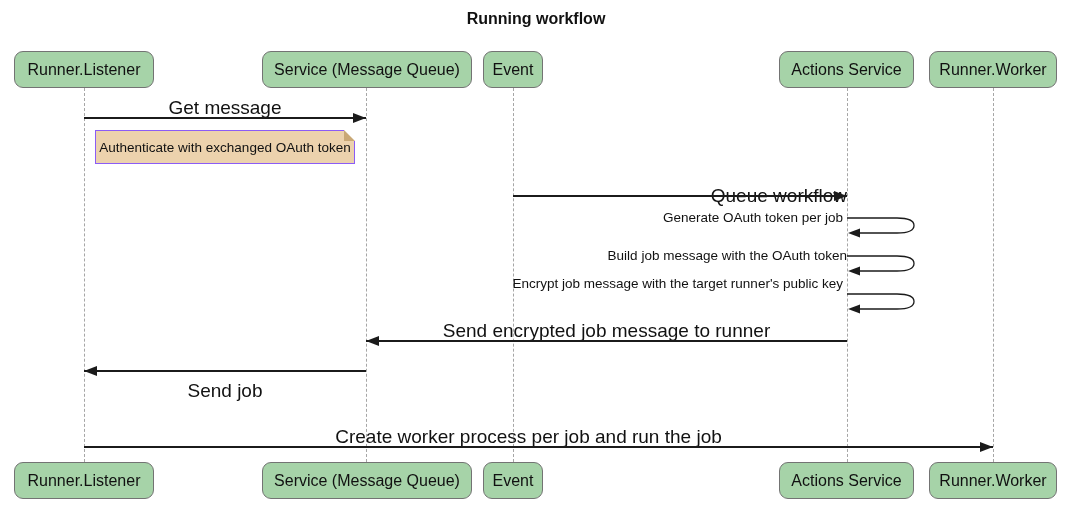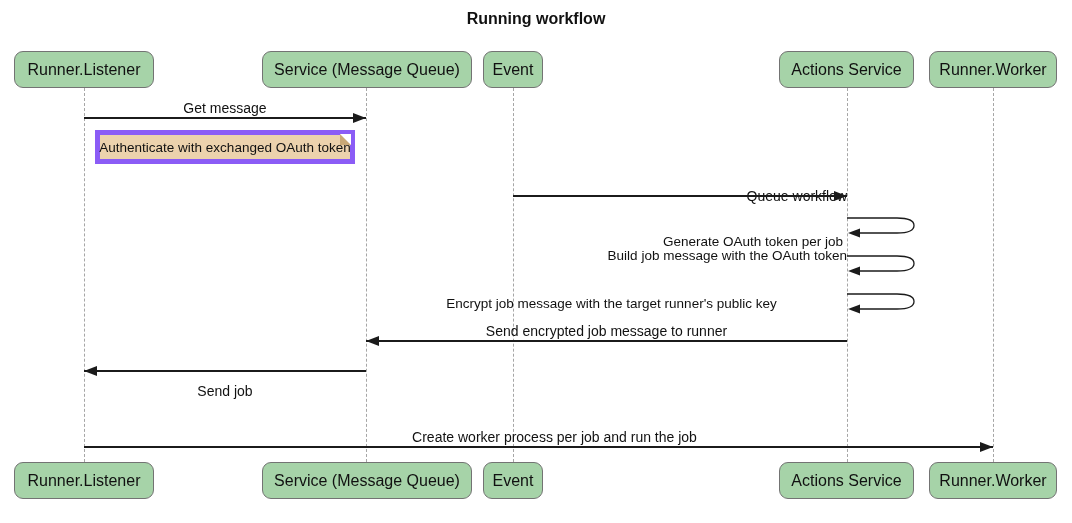--- a/index.html
+++ b/index.html
@@ -43,21 +43,21 @@
     font-size: 16px;
     color: #111111;
     white-space: nowrap;
   }
 
   .mlabel {
     position: absolute;
     height: 16px;
     line-height: 16px;
     text-align: center;
-    font-size: 14px;
+    font-size: 19px;
     color: #111111;
     white-space: nowrap;
   }
 
   .mline {
     position: absolute;
     height: 1.3px;
     background: #1b1b1b;
   }
 
@@ -73,21 +73,21 @@
     width: 0; height: 0;
     border-top: 5px solid transparent;
     border-bottom: 5px solid transparent;
     border-right: 13px solid #1b1b1b;
   }
 
   .note {
     position: absolute;
     height: 34px;
     background: #ecd2ad;
-    border: 5px solid #8b5cf6;
+    border: 1px solid #8b5cf6;
     display: flex;
     align-items: center;
     justify-content: center;
     font-size: 13.5px;
     color: #111111;
     white-space: nowrap;
   }
   .note::after {
     content: "";
     position: absolute;
@@ -148,58 +148,58 @@
       <span>Authenticate with exchanged OAuth token</span>
     </div>
 
   <div>
     <div class="mlabel" style="left:513px; top:188px; width:334px;text-align:right;">Queue workflow</div>
     <div class="mline" style="left:513px; top:195.4px; width:334px;"></div>
     <div class="arr-r" style="left:834px; top:191px;"></div>
   </div>
 
   <div>
-    <div class="loop-label" style="left:380px; top:210px; width:463px;margin-top:24px;">Generate OAuth token per job</div>
+    <div class="loop-label" style="left:380px; top:210px; width:463px;">Generate OAuth token per job</div>
     <svg class="loop-svg" style="left:847px; top:216px;" width="70" height="22" viewBox="0 0 70 22">
       <path d="M0,2 H50 Q67,2 67,9.5 Q67,17 50,17 H13" fill="none" stroke="#1b1b1b" stroke-width="1.3"></path>
       <polygon points="13,12.5 13,21.5 1,17" fill="#1b1b1b"></polygon>
     </svg>
   </div>
 
   <div>
     <div class="loop-label" style="left:384px; top:248px; width:463px;">Build job message with the OAuth token</div>
     <svg class="loop-svg" style="left:847px; top:254px;" width="70" height="22" viewBox="0 0 70 22">
       <path d="M0,2 H50 Q67,2 67,9.5 Q67,17 50,17 H13" fill="none" stroke="#1b1b1b" stroke-width="1.3"></path>
       <polygon points="13,12.5 13,21.5 1,17" fill="#1b1b1b"></polygon>
     </svg>
   </div>
 
   <div>
-    <div class="loop-label" style="left:380px; top:296px; width:463px;text-align:center;">Encrypt job message with the target runner's public key</div>
+    <div class="loop-label" style="left:380px; top:276px; width:463px;">Encrypt job message with the target runner's public key</div>
     <svg class="loop-svg" style="left:847px; top:292px;" width="70" height="22" viewBox="0 0 70 22">
       <path d="M0,2 H50 Q67,2 67,9.5 Q67,17 50,17 H13" fill="none" stroke="#1b1b1b" stroke-width="1.3"></path>
       <polygon points="13,12.5 13,21.5 1,17" fill="#1b1b1b"></polygon>
     </svg>
   </div>
 
   <div>
     <div class="mlabel" style="left:366px; top:323px; width:481px;">Send encrypted job message to runner</div>
     <div class="mline" style="left:366px; top:340.4px; width:481px;"></div>
     <div class="arr-l" style="left:366px; top:336px;"></div>
   </div>
 
   <div>
     <div class="mlabel" style="left:84px; top:353px; width:282px;margin-top:30px;">Send job</div>
     <div class="mline" style="left:84px; top:370.4px; width:282px;"></div>
     <div class="arr-l" style="left:84px; top:366px;"></div>
   </div>
 
 
   <div>
-    <div class="mlabel" style="left:100px; top:429px; width:909px;">Create worker process per job and run the job</div>
+    <div class="mlabel" style="left:74px; top:429px; width:909px;">Create worker process per job and run the job</div>
     <div class="mline" style="left:84px; top:446.4px; width:909px;"></div>
     <div class="arr-r" style="left:980px; top:442px;"></div>
   </div>
 
   <div class="pbox" style="left:14px; top:462px; width:140px;">
       <span>Runner.Listener</span>
     </div>
   <div class="pbox" style="left:262px; top:462px; width:210px;">
       <span>Service (Message Queue)</span>
     </div>

